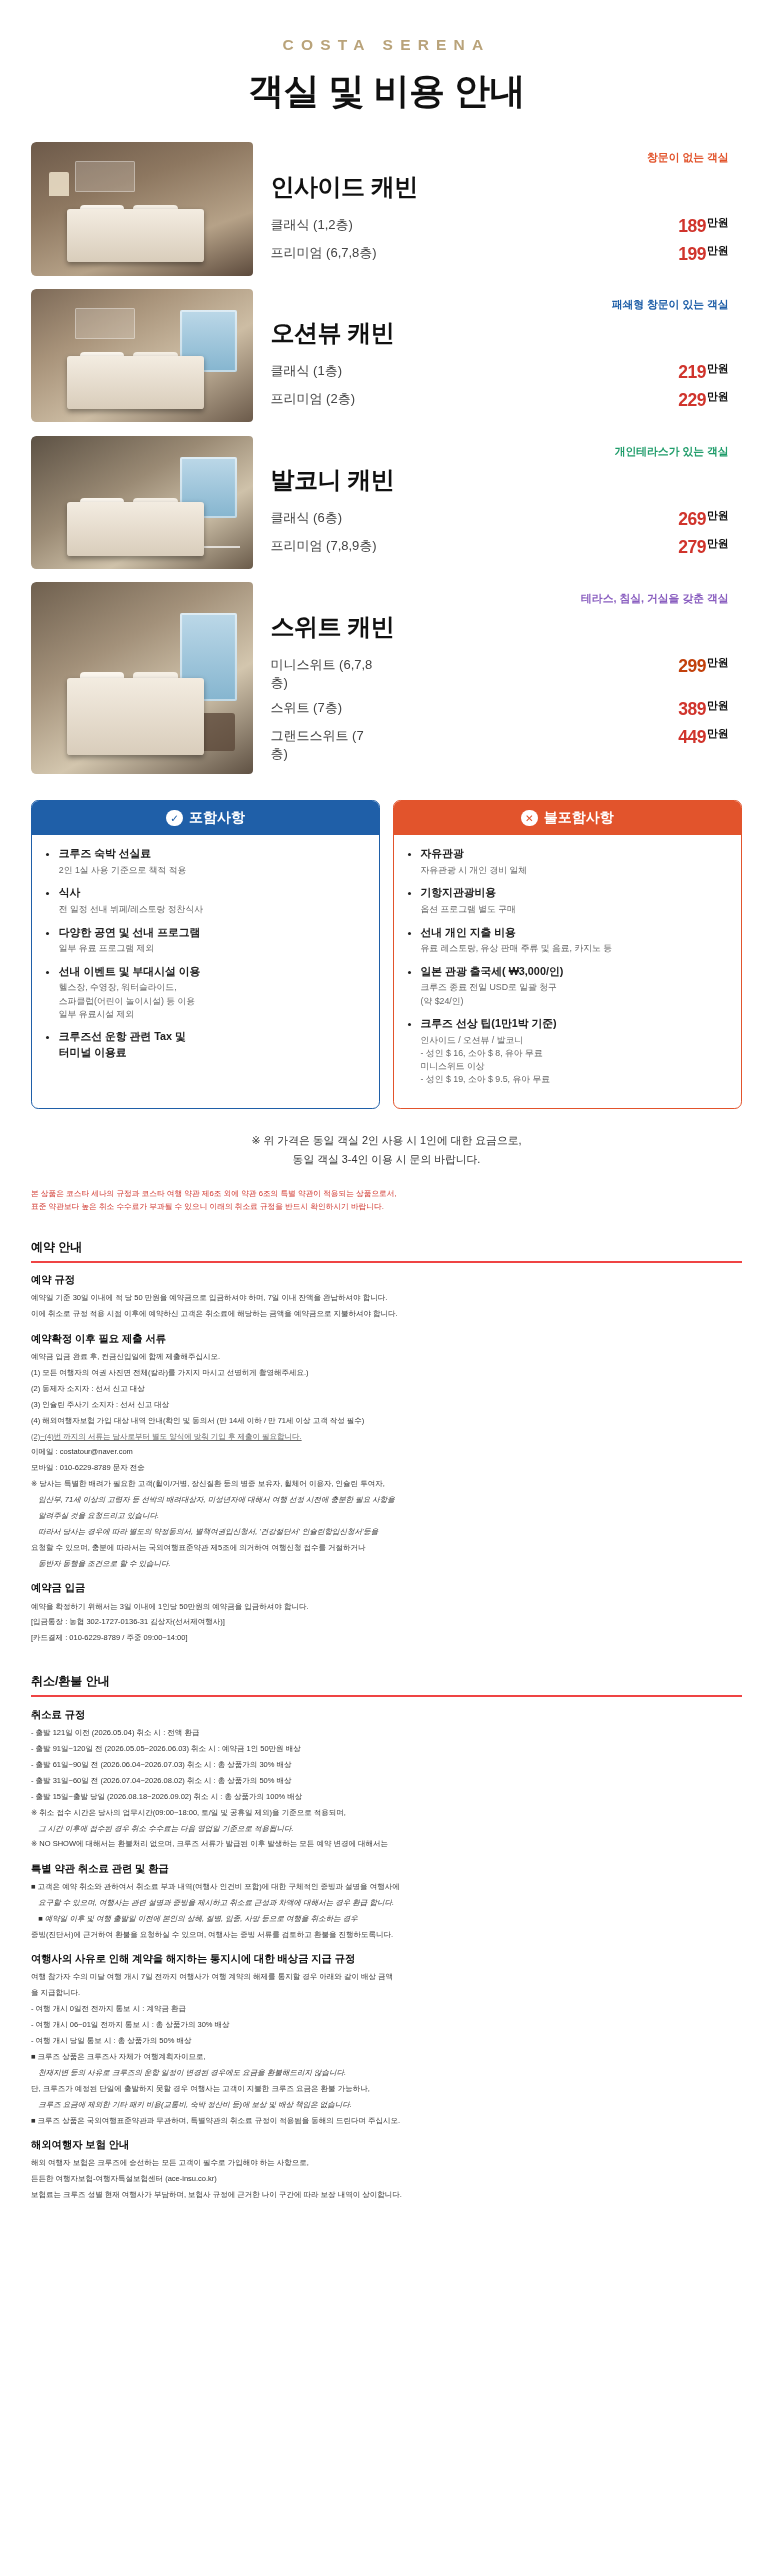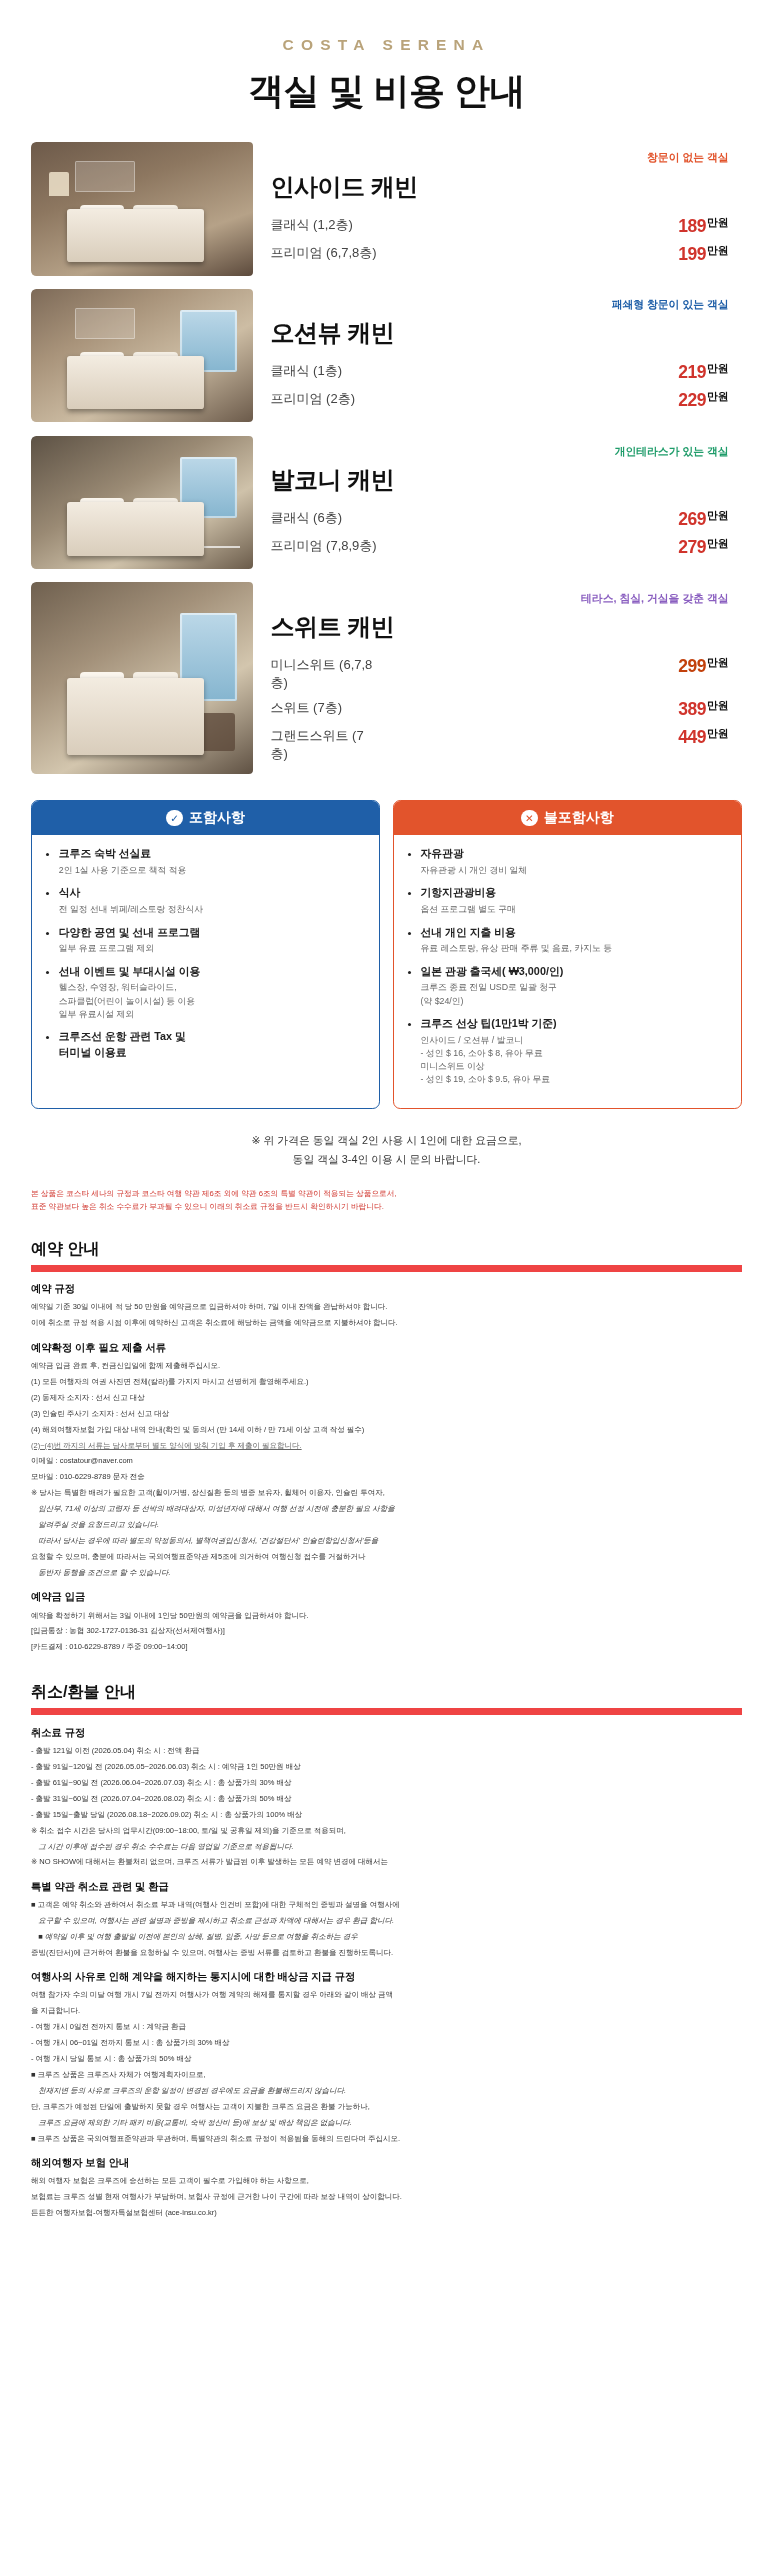--- a/index.html
+++ b/index.html
@@ -121,21 +121,21 @@
   }
 
   
   .disclaimer{
     color:#d0342c;font-size:7.7px;line-height:1.7;padding:13.4px 31px 0 31px;
   }
 
   
   .section{padding:11.3px 31px 0 31px;}
   .sec-title{
-    font-size:16px;font-weight:bold;color:#111;border-bottom:7px solid #ef4444;
+    font-size:12px;font-weight:bold;color:#111;border-bottom:2px solid #ef4444;
     padding-bottom:5.2px;margin:14.4px 0 9.3px 0;
   }
   .sub-title{font-size:10.3px;font-weight:bold;color:#111;margin:10.3px 0 4.1px 0;}
   .body-text{font-size:7.5px;line-height:1.85;color:#333;}
   .body-text p{margin:0 0 2.1px 0;}
   .indent{padding-left:7.2px;display:block;font-style:italic;}
   .gray{color:#666;text-decoration:underline;}
 </style>
 </head>
 <body>
@@ -413,19 +413,19 @@
       <p>■ 크루즈 상품은 크루즈사 자체가 여행계획자이므로,</p>
       <p class="indent">천재지변 등의 사유로 크루즈의 운항 일정이 변경된 경우에도 요금을 환불해드리지 않습니다.</p>
       <p>단, 크루즈가 예정된 단일에 출발하지 못할 경우 여행사는 고객이 지불한 크루즈 요금은 환불 가능하나,</p>
       <p class="indent">크루즈 요금에 제외한 기타 패키 비용(교통비, 숙박 정산비 등)에 보상 및 배상 책임은 없습니다.</p>
       <p>■ 크루즈 상품은 국외여행표준약관과 무관하며, 특별약관의 취소료 규정이 적용됨을 동해의 드린다며 주십시오.</p>
     </div>
 
     <div class="sub-title">해외여행자 보험 안내</div>
     <div class="body-text">
       <p>해외 여행자 보험은 크루즈에 승선하는 모든 고객이 필수로 가입해야 하는 사항으로,</p>
+      <p>든든한 여행자보험-여행자특설보험센터 (ace-insu.co.kr)</p>
       <p>보험료는 크루즈 성별 현재 여행사가 부담하며, 보험사 규정에 근거한 나이 구간에 따라 보장 내역이 상이합니다.</p>
-      <p>든든한 여행자보험-여행자특설보험센터 (ace-insu.co.kr)</p>
     </div>
   </div>
 
 </div>
 
 
 </body></html>

